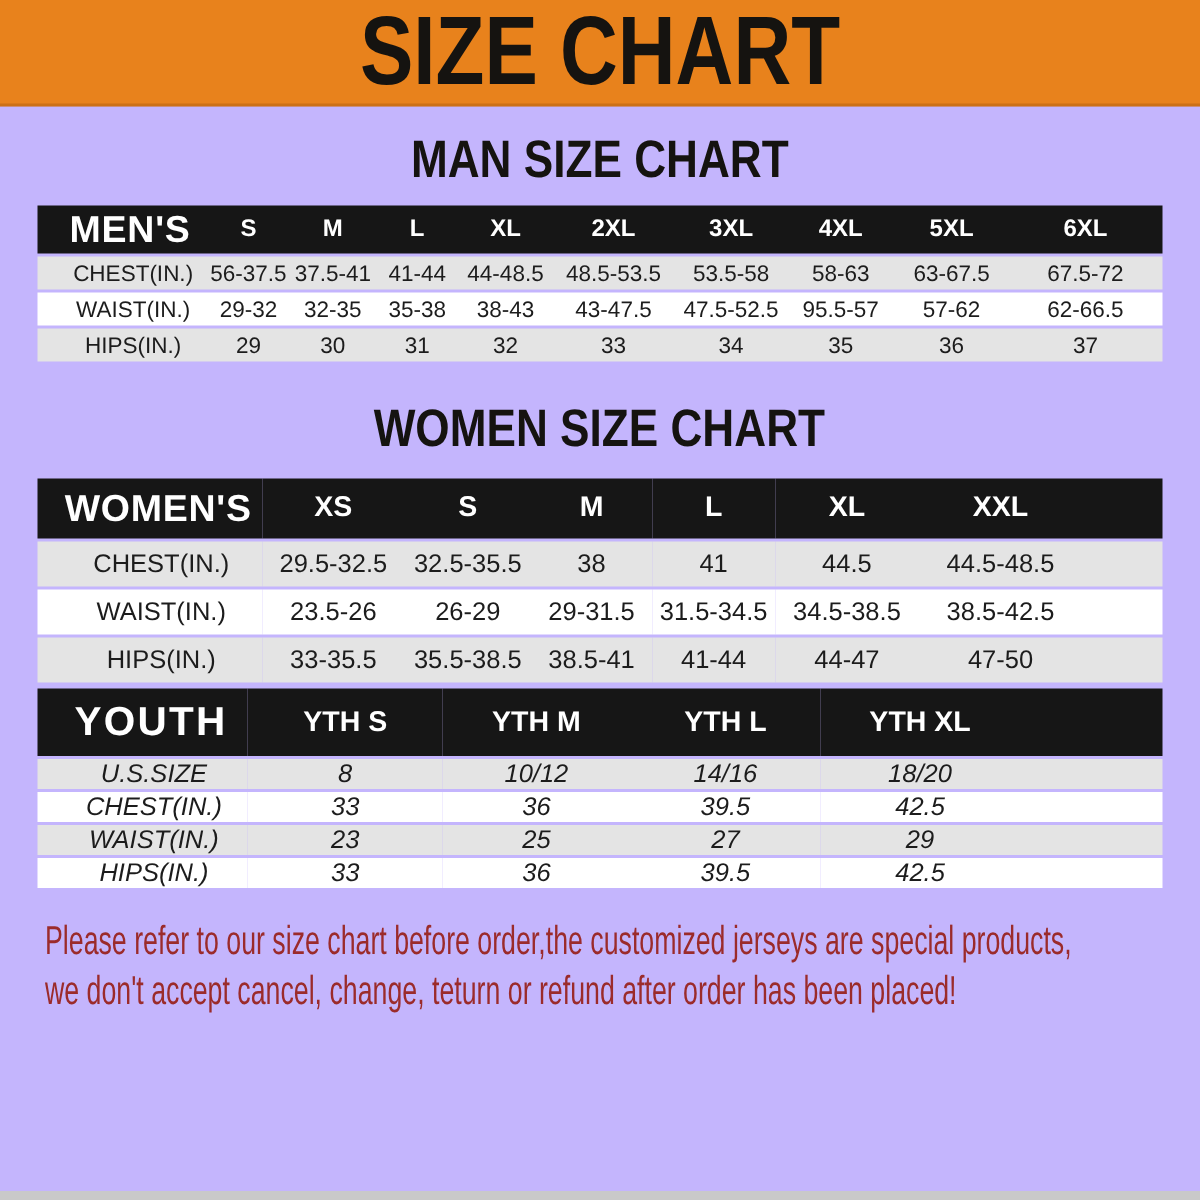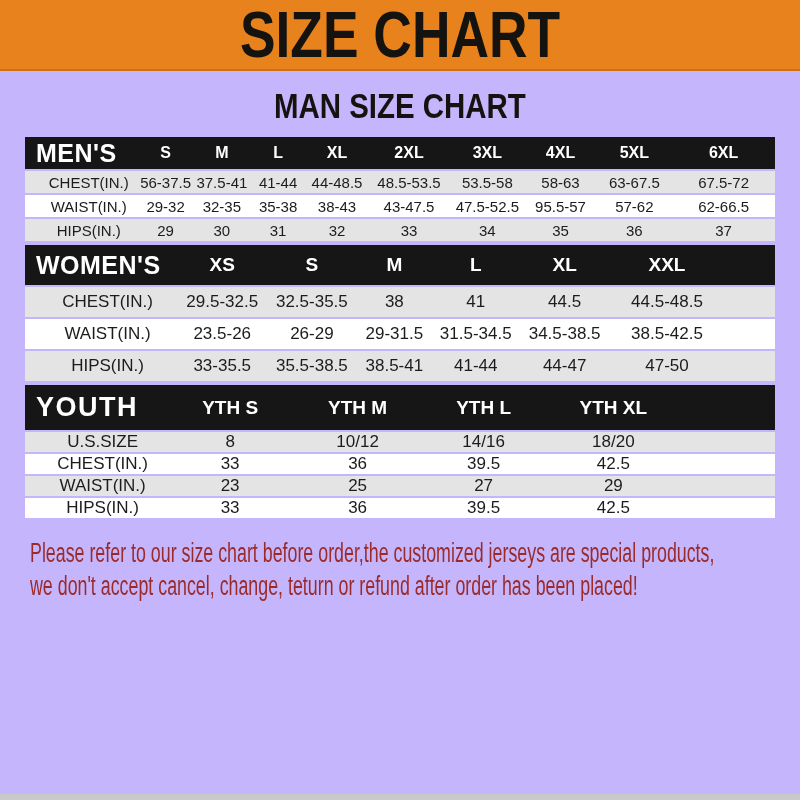--- a/index.html
+++ b/index.html
@@ -59,21 +59,21 @@
   }
   thead th {
     background: var(--header-black, #161616);
     color: #ffffff;
     font-weight: bold;
     text-align: center;
     vertical-align: middle;
     padding: 0;
   }
   thead th.lbl {
-    text-align: left;
+    text-align: center;
     padding-left: 11px;
   }
   tbody td {
     text-align: center;
     vertical-align: middle;
     color: #1c1c1c;
     padding: 0;
   }
   tbody tr:nth-child(odd)  td { background: var(--row-gray, #E4E4E4); }
   tbody tr:nth-child(even) td { background: #ffffff; }
@@ -103,21 +103,21 @@
   .tbl-women thead th:nth-child(3) { width: 11.3%; }
   .tbl-women thead th:nth-child(4) { width: 10.7%; }
   .tbl-women thead th:nth-child(5) { width: 11%; }
   .tbl-women thead th:nth-child(6) { width: 12.7%; }
   .tbl-women thead th:nth-child(7) { width: 14.6%; }
   .tbl-women thead th:nth-child(8) { width: 7.1%; }
 
   
   .tbl-youth thead th { height: 45px; font-size: 19px; }
   .tbl-youth thead th.lbl { font-size: 27px; letter-spacing: 1.5px; margin-top: 11px; }
-  .tbl-youth tbody td { height: 14px; font-size: 17px; }
+  .tbl-youth tbody td { height: 14px; font-size: 17px; font-style: italic; }
   .tbl-youth thead th:nth-child(1) { width: 18.7%; }
   .tbl-youth thead th:nth-child(2) { width: 17.3%; }
   .tbl-youth thead th:nth-child(3) { width: 16.7%; }
   .tbl-youth thead th:nth-child(4) { width: 16.9%; }
   .tbl-youth thead th:nth-child(5) { width: 17.7%; }
   .tbl-youth thead th:nth-child(6) { width: 12.7%; }
 
   
   .footer {
     margin: 17px 0 0 30px;
@@ -204,20 +204,23 @@
               <td>35</td>
               <td>36</td>
               <td>37</td>
             </tr>
           </tbody>
         </table>
     </div>
   </section>
 
   <section>
+    <h2 class="section-title title-women">
+      <span class="t">WOMEN SIZE CHART</span>
+    </h2>
     <div class="tbl-wrap">
       <table class="tbl-women">
           <thead>
             <tr>
               <th class="lbl">WOMEN'S</th>
               <th>XS</th>
               <th>S</th>
               <th>M</th>
               <th>L</th>
               <th>XL</th>

